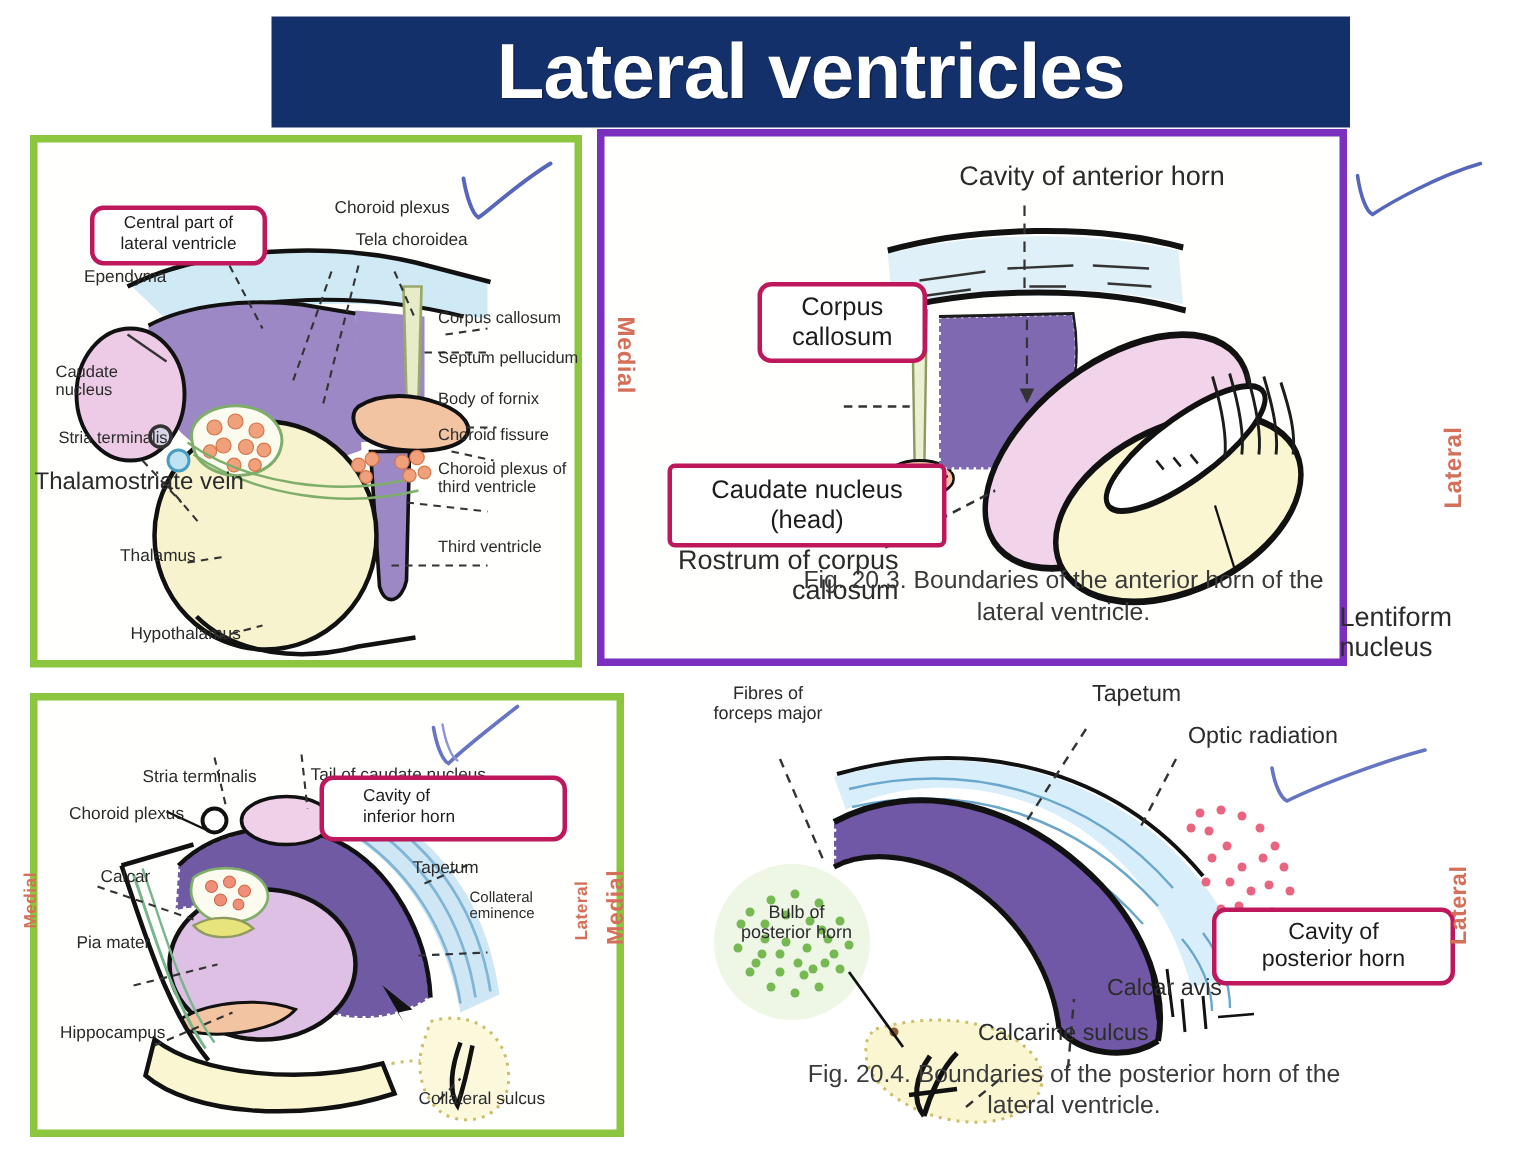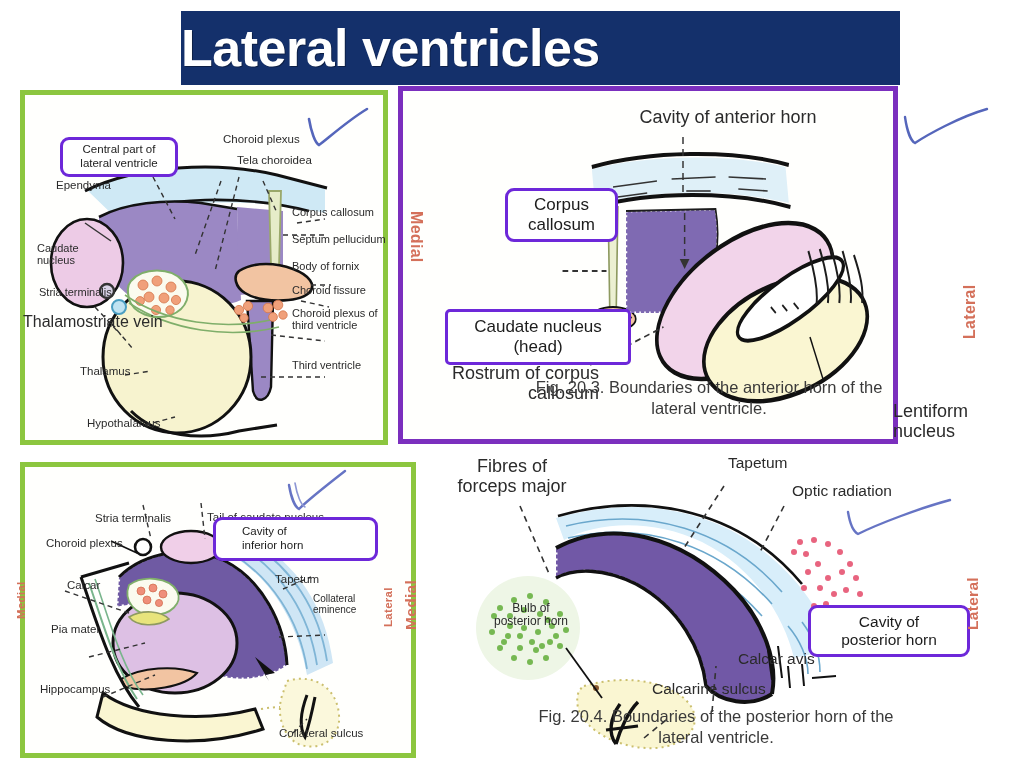--- a/index.html
+++ b/index.html
@@ -9,21 +9,21 @@
     background:#ffffff;
     font-family:"Liberation Sans", sans-serif;
     overflow:hidden;position:relative;
   }
   .slide{position:absolute;inset:0;}
 
   
   .title-banner{
     position:absolute;left:181px;top:11px;width:719px;height:74px;
     background:#14306b;
-    display:flex;align-items:center;justify-content:flex-start;
+    display:flex;align-items:center;justify-content:center;
   }
   .title-banner .title-text{
     color:#ffffff;font-size:52px;font-weight:bold;
     letter-spacing:-0.5px;line-height:1;
     font-family:"Liberation Sans", sans-serif;
     text-shadow:1px 1px 0 rgba(0,0,0,.35);
   }
 
   
   .panel{position:absolute;background:#fffffd;box-sizing:border-box;}
@@ -44,21 +44,21 @@
     position:absolute;color:#2b2b2b;
     font-family:"Liberation Sans", sans-serif;
     line-height:1.12;white-space:pre;
   }
   .lbl.r{text-align:right;}
   .lbl.c{text-align:center;}
 
   
   .callout{
     position:absolute;box-sizing:border-box;
-    border:3px solid #6d28d9;border-radius:9px;
+    border:3px solid #be185d;border-radius:9px;
     background:#ffffff;color:#1c1c1c;
     display:flex;align-items:center;justify-content:center;
     text-align:center;line-height:1.18;
     font-family:"Liberation Sans", sans-serif;
     white-space:pre;
   }
   .callout.sq{border-radius:5px;}
 
   
   .side{
@@ -498,21 +498,21 @@
           <path d="M296 262 L300 216"></path>
           <path d="M228 288 L250 270"></path>
         </g>
         <g stroke="#111" stroke-width="1.8" fill="none">
           <path d="M150 198 L186 248"></path>
           <path d="M396 228 L420 226"></path>
         </g>
       </svg>
     </div>
 
-    <div class="lbl c" style="left:26px;top:6px;width:140px;font-size:18px;">Fibres of
+    <div class="lbl c" style="left:26px;top:6px;width:140px;font-size:12px;">Fibres of
 forceps major</div>
     <div class="lbl" style="left:312px;top:4px;font-size:15.5px;">Tapetum</div>
     <div class="lbl" style="left:376px;top:32px;font-size:15.5px;">Optic radiation</div>
     <div class="lbl c" style="left:40px;top:152px;width:150px;font-size:12px;">Bulb of
 posterior horn</div>
     <div class="lbl" style="left:286px;top:200px;font-size:15.5px;padding-left:36px;">Calcar avis</div>
     <div class="lbl" style="left:236px;top:230px;font-size:15.5px;">Calcarine sulcus</div>
 
     <div class="callout" style="left:392px;top:155px;width:162px;height:52px;font-size:15.5px;">Cavity of
 posterior horn</div>

